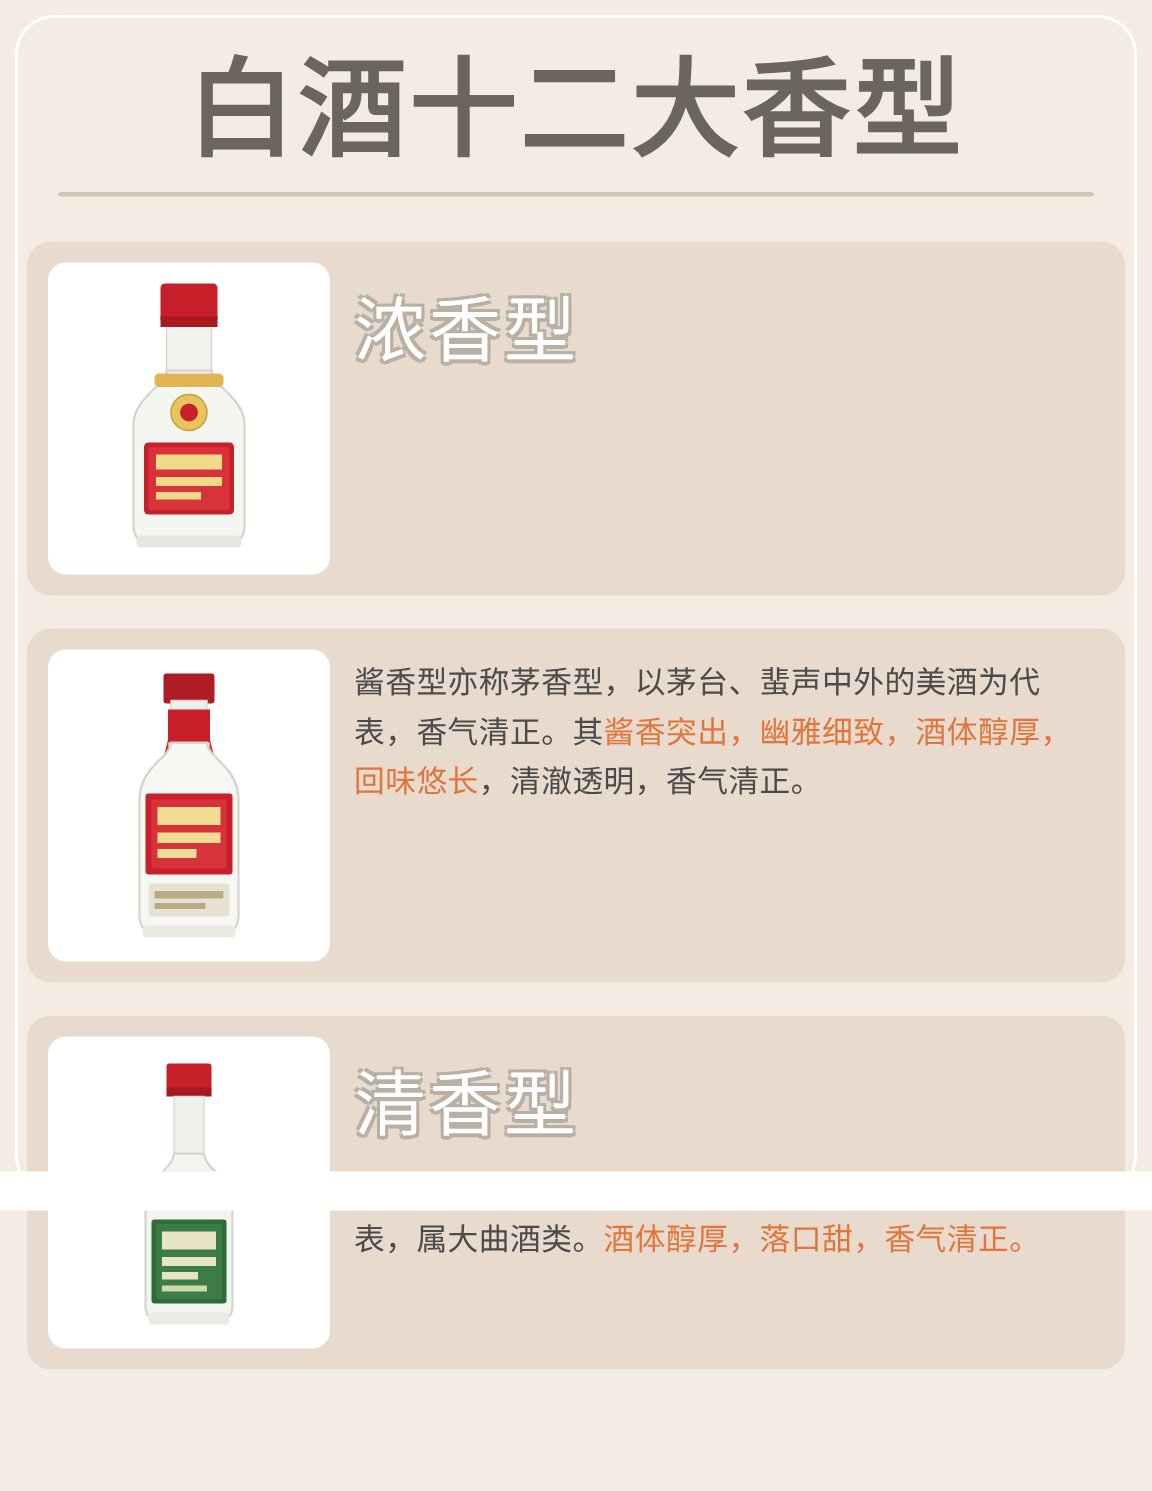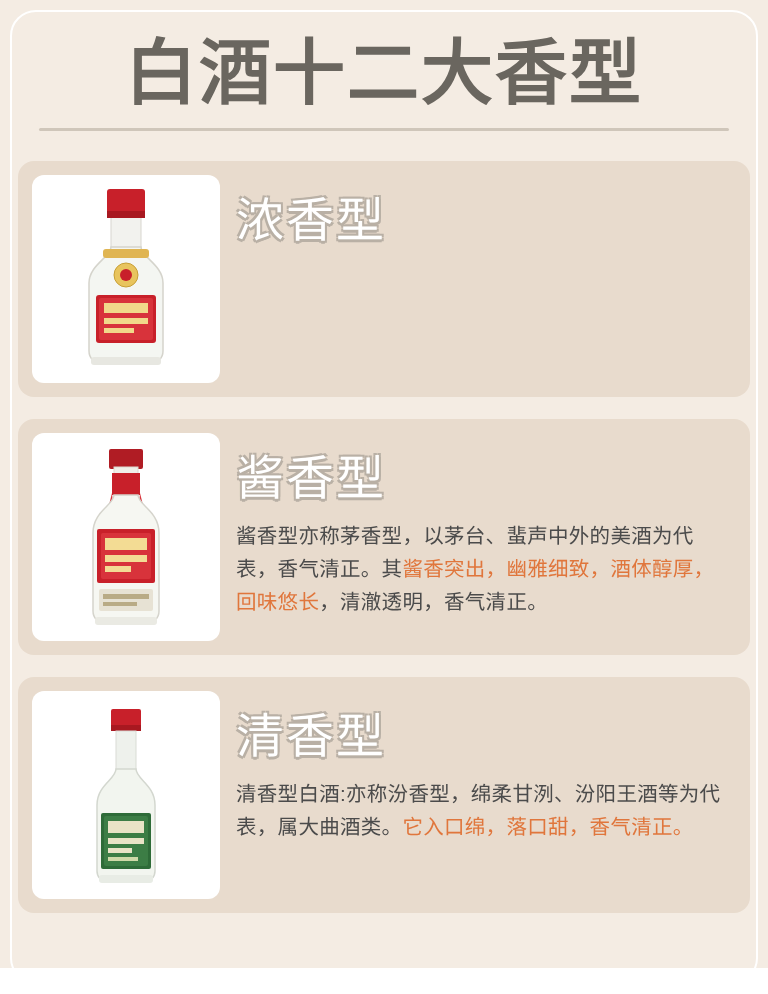--- a/index.html
+++ b/index.html
@@ -9,21 +9,21 @@
   body {
     width: 768px;
     height: 994px;
     background: #f3ece4;
     font-family: "Liberation Sans", "DejaVu Sans", sans-serif;
     overflow: hidden;
   }
   .page {
     position: relative;
     width: 768px;
-    height: 994px;
+    height: 807px;
     background: #f4ece3;
     box-sizing: border-box;
     padding: 0 18px;
   }
   
   .page::before {
     content: "";
     position: absolute;
     left: 10px;
     top: 10px;
@@ -194,21 +194,20 @@
           <rect x="64" y="118" width="42" height="7" fill="#f3dc94"></rect>
           <rect x="64" y="129" width="26" height="6" fill="#f3dc94"></rect>
 
           <rect x="58" y="152" width="54" height="22" rx="2" fill="#e7e2d4"></rect>
           <rect x="62" y="157" width="46" height="5" fill="#b9ab86"></rect>
           <rect x="62" y="165" width="34" height="4" fill="#b9ab86"></rect>
           <rect x="54" y="180" width="62" height="8" rx="3" fill="#eaeae3"></rect>
         </svg>
       </div>
       <div class="card-body">
-        <h2 class="card-title">酱香型</h2>
         <p class="card-text">
           <span>酱香型亦称茅香型，以茅台、蜚声中外的美酒为代表，香气清正。其</span><span class="hl">酱香突出，幽雅细致，酒体醇厚，回味悠长</span><span>，清澈透明，香气清正。</span>
         </p>
       </div>
     </div>
 
     <div class="card">
       <div class="thumb">
         <svg width="170" height="200" viewBox="0 0 170 200" aria-hidden="true">
 
@@ -224,21 +223,21 @@
           <rect x="67" y="126" width="36" height="12" fill="#e9e3c6"></rect>
           <rect x="67" y="143" width="36" height="6" fill="#e9e3c6"></rect>
           <rect x="67" y="153" width="24" height="5" fill="#e9e3c6"></rect>
           <rect x="67" y="162" width="30" height="4" fill="#cfd9a8"></rect>
           <rect x="58" y="180" width="54" height="8" rx="3" fill="#e8ece5"></rect>
         </svg>
       </div>
       <div class="card-body">
         <h2 class="card-title">清香型</h2>
         <p class="card-text">
-          <span>清香型白酒:亦称汾香型，绵柔甘洌、汾阳王酒等为代表，属大曲酒类。</span><span class="hl">它入口绵，落口甜，香气清正。</span>
+          <span>清香型白酒:亦称汾香型，绵柔甘洌、汾阳王酒等为代表，属大曲酒类。</span><span class="hl">酒体醇厚，落口甜，香气清正。</span>
         </p>
       </div>
     </div>
 
   </div>
 
   <div class="bottom-strip"></div>
 </div>
 
 </body></html>

